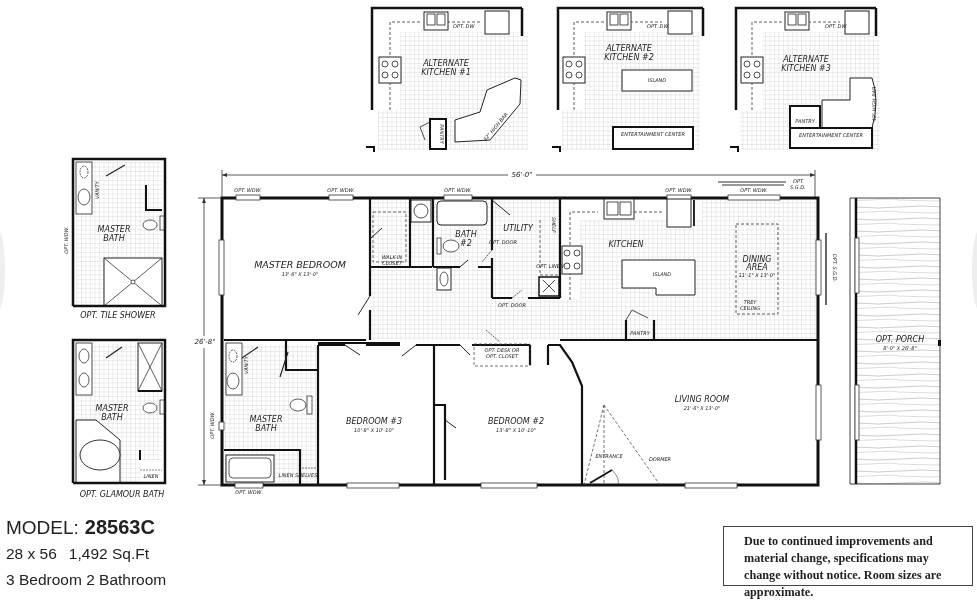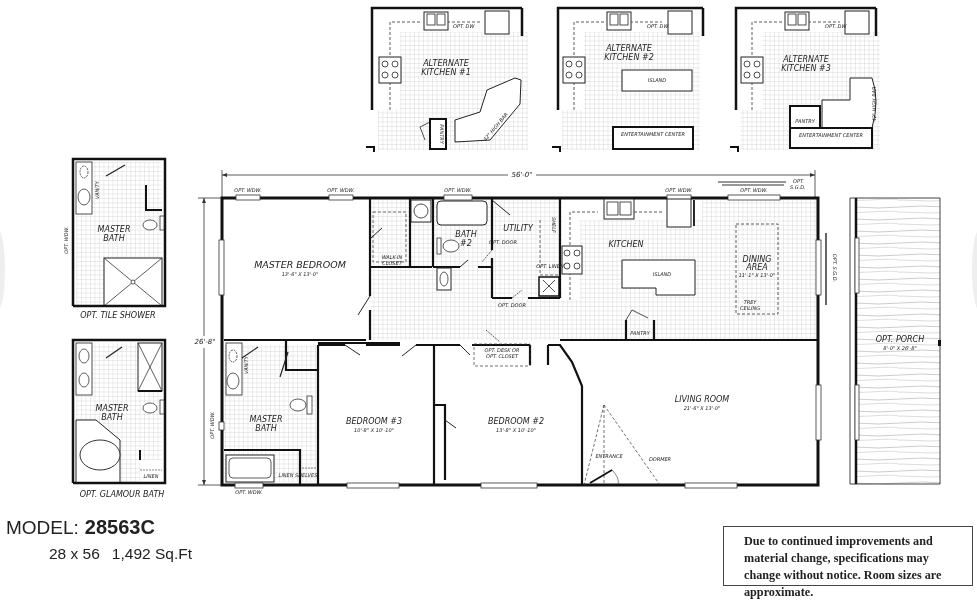--- a/index.html
+++ b/index.html
@@ -6,21 +6,21 @@
   body { width:977px; height:600px; position:relative; overflow:hidden; font-family:"Liberation Sans", sans-serif; }
   #plan { position:absolute; left:0; top:0; width:977px; height:600px; }
   .lbl { font-family:"DejaVu Sans", sans-serif; font-style:italic; fill:#222; }
   .sm { font-size:5px; }
   .md { font-size:8px; }
   .lg { font-size:9.5px; }
   .dim { font-size:7px; }
   .model-info { position:absolute; left:6px; top:514px; color:#222; font-family:"Liberation Sans", sans-serif; }
   .model-line { font-size:19px; line-height:26px; white-space:nowrap; }
   .model-line b { font-size:20px; margin-left:6px; }
-  .spec-line { font-size:15.5px; line-height:26px; white-space:nowrap;margin-left:43px; }
+  .spec-line { font-size:15.5px; line-height:26px; white-space:nowrap; }
   .spec-line span + span { margin-left:12px; }
   .disclaimer { position:absolute; left:723px; top:526px; width:250px; height:60px; border:1.5px solid #444; box-sizing:border-box; padding:6px 20px; font-family:"Liberation Serif", serif; font-weight:bold; font-size:12.2px; line-height:17px; color:#222; }
   .edge { position:absolute; top:230px; width:14px; height:80px; border-radius:50%; background:#eee; }
 </style>
 </head>
 <body>
 
 <div class="edge" style="left:-9px;"></div>
 <div class="edge" style="right:-9px;"></div>
 
@@ -339,15 +339,16 @@
     <rect x="855" y="385" width="4" height="55" fill="#fff" stroke="#333" stroke-width="0.8"></rect>
     <rect x="938" y="340" width="3" height="6" fill="#111"></rect>
     <text class="lbl md" x="900" y="342" text-anchor="middle">OPT. PORCH</text>
     <text class="lbl sm" x="900" y="350" text-anchor="middle">8'-0" X 26'-8"</text>
   </g>
 </svg>
 
 <div class="model-info">
   <div class="model-line"><span>MODEL:</span><b>28563C</b></div>
   <div class="spec-line"><span>28 x 56</span><span>1,492 Sq.Ft</span></div>
+  <div class="spec-line">3 Bedroom 2 Bathroom</div>
 </div>
 
 <div class="disclaimer">Due to continued improvements and material change, specifications may change without notice. Room sizes are approximate.</div>
 
 </body></html>

